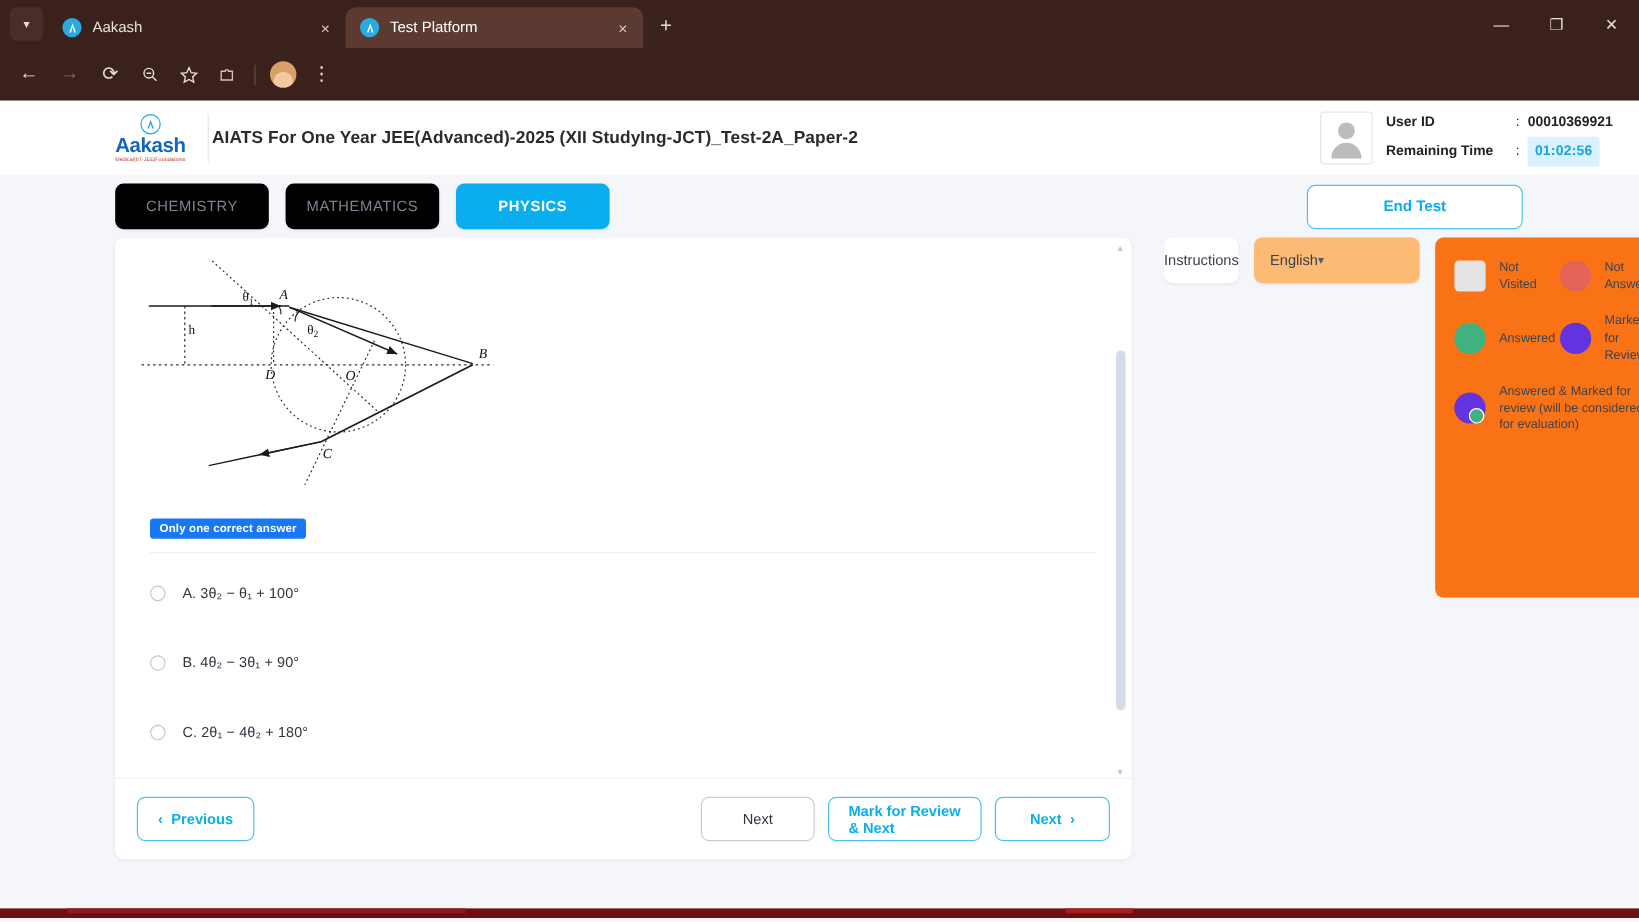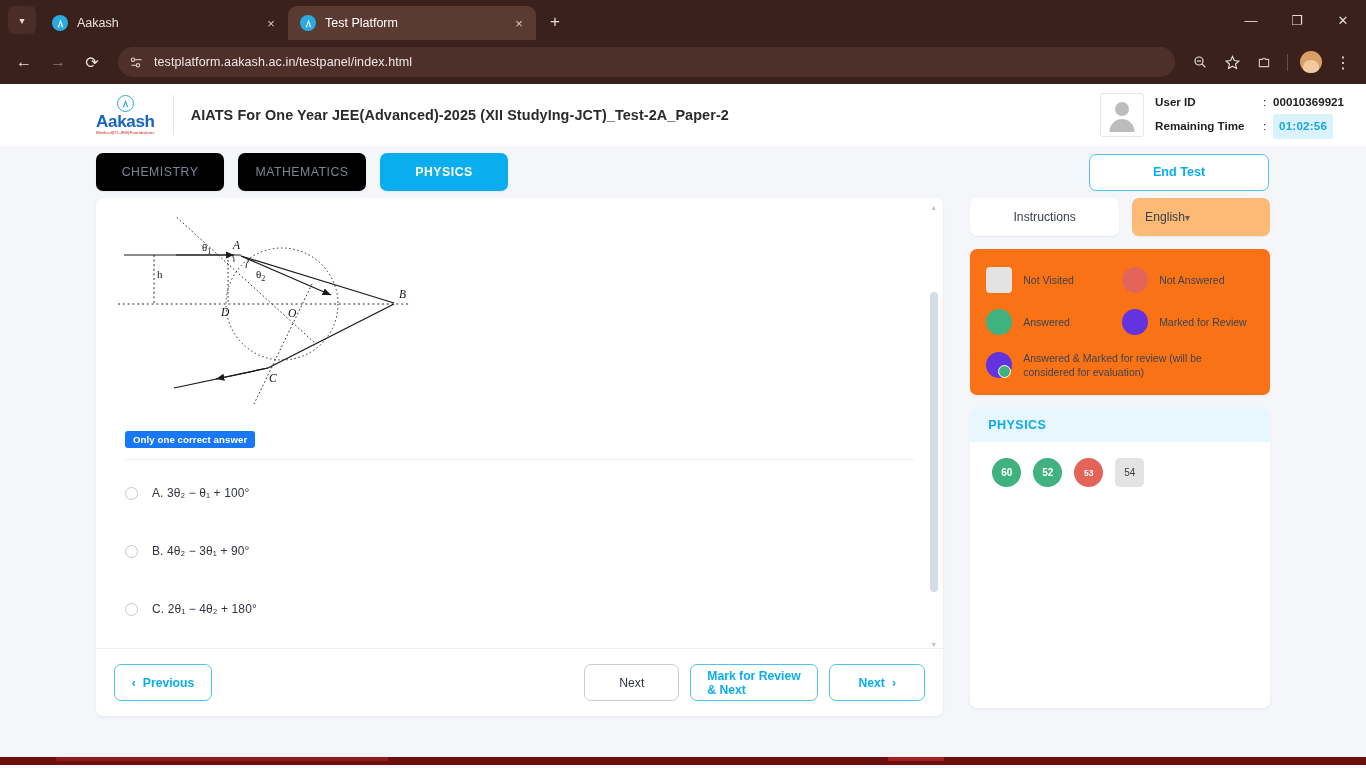--- a/index.html
+++ b/index.html
@@ -123,21 +123,21 @@
     font-size: 17px; font-weight: bold; color: #1565c0;
     letter-spacing: -.3px;
   }
   .logo-sub {
     font-size: 4.4px; color: #c62828; letter-spacing: .1px;
     margin-top: 1px; white-space: nowrap;
   }
   .hdr-divider { width: 1px; height: 40px; background: #e2e6ec; }
   .test-title {
     font-size: 14.4px; color: #2b2b2b; font-weight: bold;
-    margin-left: 17px; letter-spacing: .1px;
+    margin-left: 3px; letter-spacing: .1px;
   }
   .hdr-right { margin-left: auto; display: flex; align-items: center; gap: 11px; }
   .user-avatar {
     width: 44px; height: 44px; border: 1px solid #e3e7ed;
     border-radius: 3px; background: #fff; position: relative;
   }
   .user-avatar::before {
     content: ""; position: absolute; left: 50%; top: 8px;
     transform: translateX(-50%);
     width: 14px; height: 14px; border-radius: 50%; background: #bcbcbc;
@@ -226,21 +226,21 @@
     height: 37px; border-radius: 7px; background: #fff;
     display: flex; align-items: center; justify-content: center;
     font-size: 12.2px; cursor: pointer; gap: 7px; padding: 0 16px;
   }
   .btn-prev { border: 1px solid #4ec3f0; color: #0aaeef; font-weight: bold; width: 98px; }
   .btn-clear { border: 1px solid #c9ced6; color: #2d3440; width: 95px; margin-left: auto; }
   .btn-mark { border: 1px solid #4ec3f0; color: #0aaeef; font-weight: bold; width: 128px; }
   .btn-next { border: 1px solid #4ec3f0; color: #0aaeef; font-weight: bold; width: 96px; }
 
   
-  .rpanel { width: 300px; display: flex; flex-direction: column; gap: 13px; }
+  .rpanel { width: 300px; display: flex; flex-direction: row; gap: 13px; }
   .rtop { display: flex; gap: 13px; }
   .instructions-btn {
     flex: 1; height: 38px; background: #fff; border-radius: 7px;
     display: flex; align-items: center; justify-content: center;
     font-size: 12.2px; color: #3a4150; cursor: pointer;
     box-shadow: 0 1px 2px rgba(30,50,90,.07);
   }
   .lang-select {
     width: 138px; height: 38px; background: #fdba74; border-radius: 7px;
     display: flex; align-items: center; 
@@ -336,31 +336,20 @@
       <div class="winbtn">❐</div>
       <div class="winbtn">✕</div>
     </div>
   </div>
 
   <div class="toolbar">
     <div class="navbtn">←</div>
     <div class="navbtn dim">→</div>
     <div class="navbtn">⟳</div>
 
-    <div class="omnibox">
-      <span class="omni-icon">
-        <svg viewBox="0 0 24 24" width="17" height="17" fill="none" stroke="#d9cbc7" stroke-width="1.6">
-          <circle cx="7" cy="8" r="2.4"></circle>
-            <line x1="10" y1="8" x2="19" y2="8"></line>
-          <circle cx="14" cy="16" r="2.4"></circle>
-            <line x1="5" y1="16" x2="11" y2="16"></line>
-        </svg>
-      </span>
-      <span class="omni-url">testplatform.aakash.ac.in/testpanel/index.html</span>
-    </div>
 
     <div class="tb-right">
       <div class="tb-icon">
         <svg viewBox="0 0 24 24" width="16" height="16" fill="none" stroke="#e8dedb" stroke-width="1.8">
           <circle cx="10.5" cy="10.5" r="6"></circle>
             <line x1="15" y1="15" x2="20" y2="20"></line>
             <line x1="7.5" y1="10.5" x2="13.5" y2="10.5"></line>
         </svg>
       </div>
       <div class="tb-icon">

